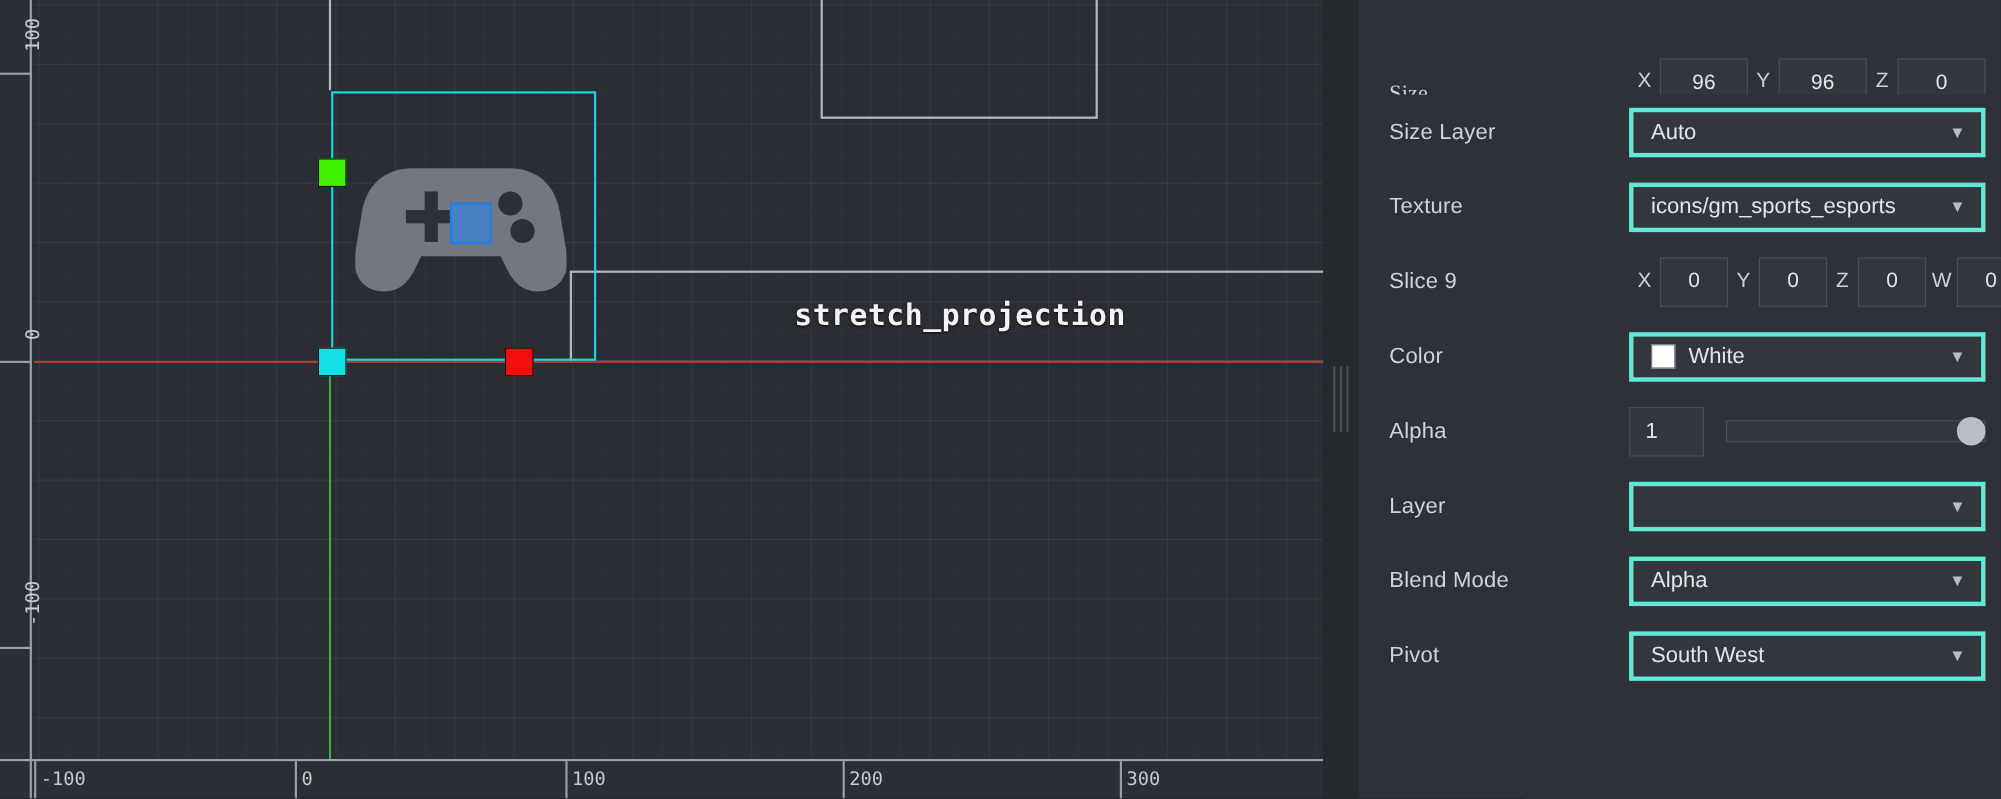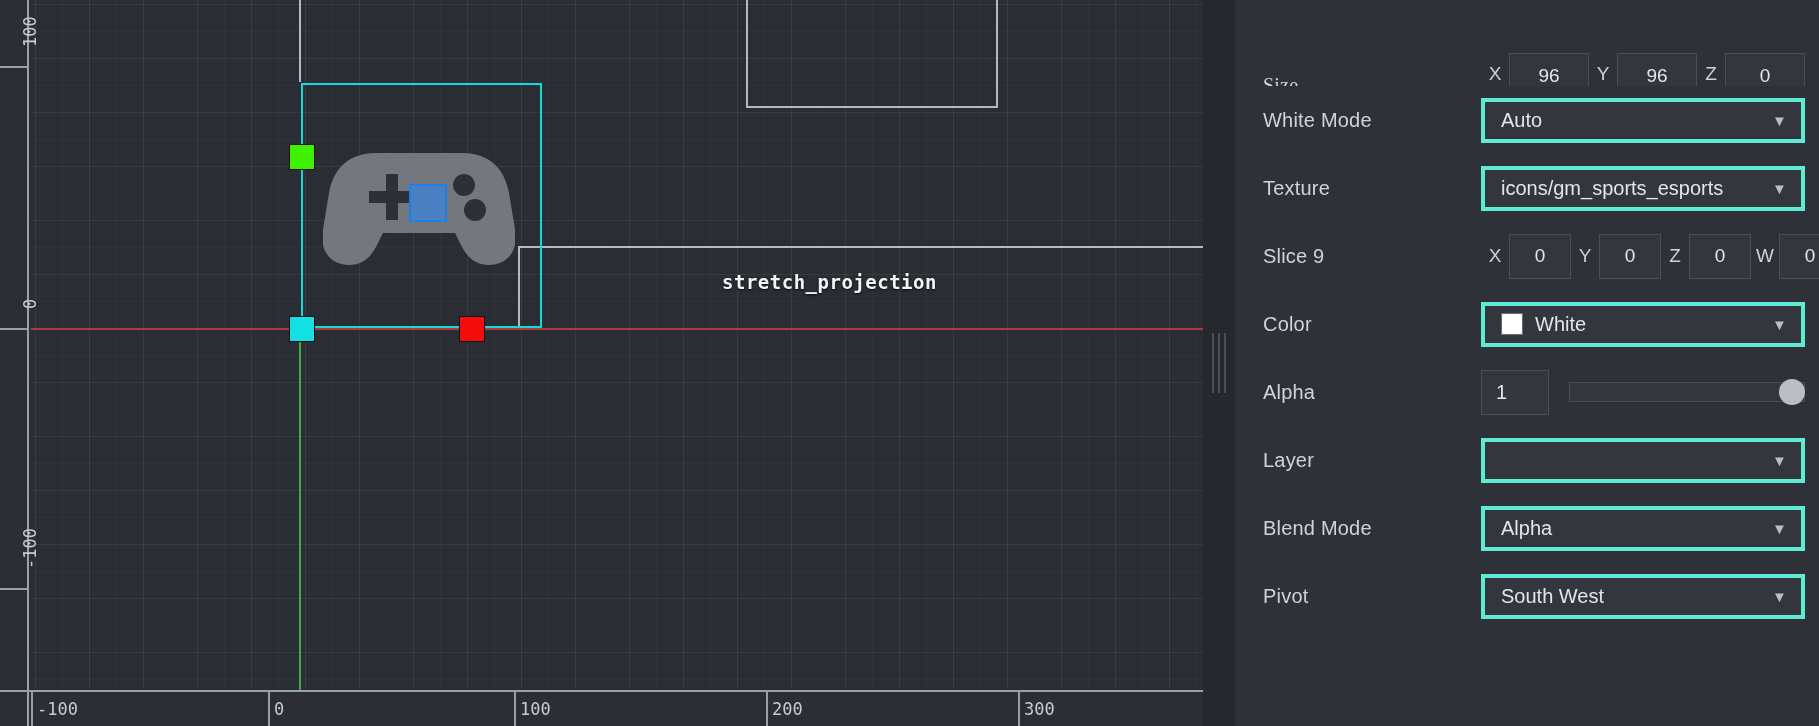--- a/index.html
+++ b/index.html
@@ -160,21 +160,21 @@
     height: 140px;
   }
 
   #label-stretch {
     position: absolute;
     left: 691px;
     top: 271px;
     color: #f2f4f6;
     font-family: "DejaVu Sans Mono", monospace;
     font-weight: bold;
-    font-size: 19px;
+    font-size: 27px;
     letter-spacing: 0.5px;
     white-space: nowrap;
     text-shadow: 0 1px 2px rgba(0,0,0,0.8);
   }
 
   
   #splitter {
     position: relative;
     flex: 0 0 32px;
     width: 32px;
@@ -470,21 +470,21 @@
             </div>
             <div class="vec-item">
               <div class="vec-axis">Z</div>
               <div class="vec-input wide">0</div>
             </div>
           </div>
         </div>
       </div>
 
       <div class="prop-row">
-        <div class="prop-label">White Mode</div>
+        <div class="prop-label">Size Layer</div>
         <div class="prop-control">
           <div class="dropdown">
             <div class="dd-value">Auto</div>
             <div class="dd-arrow">▼</div>
           </div>
         </div>
       </div>
 
       <div class="prop-row">
         <div class="prop-label">Texture</div>

